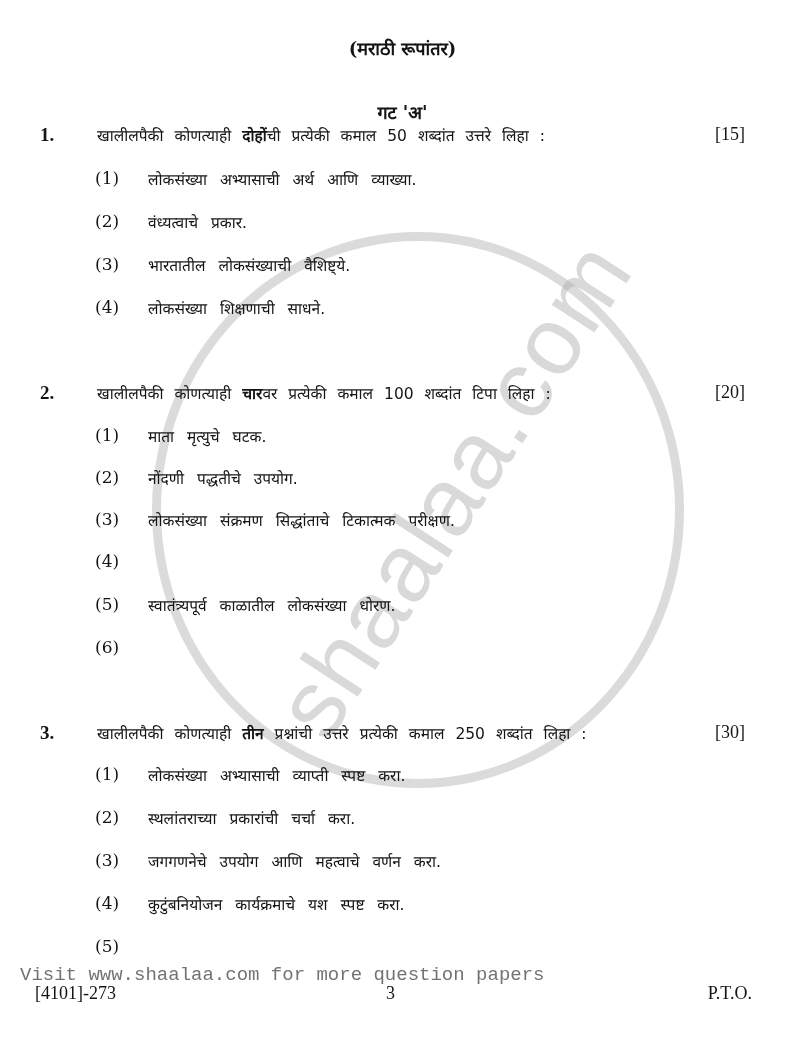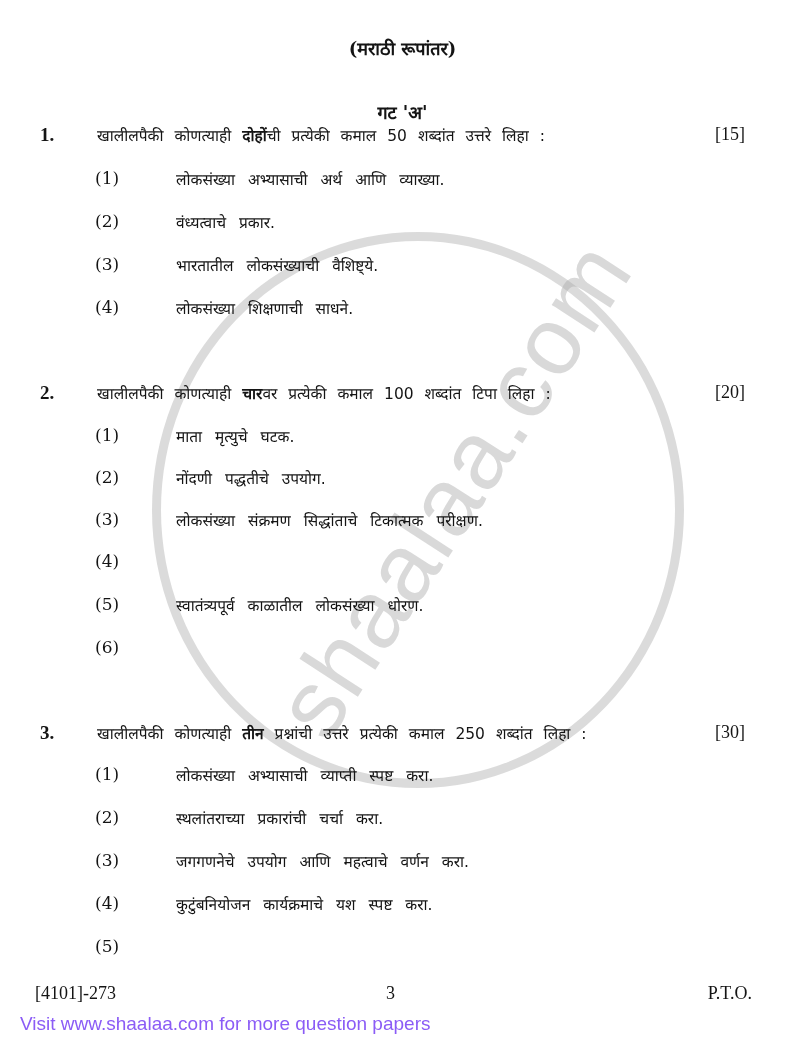--- a/index.html
+++ b/index.html
@@ -9,26 +9,26 @@
   }
   .page { position: absolute; left: 0; top: 0; width: 800px; height: 1049px; }
   .center-head { position: absolute; left: 12px; width: 781px; text-align: center; font-size: 18px; font-weight: bold; }
   .q-row { position: absolute; left: 0; width: 800px; height: 30px; font-size: 16px; }
   .q-num { position: absolute; left: 40px; font-weight: bold; font-family: "Liberation Serif", serif; font-size: 19px; }
   .q-text { position: absolute; left: 97px; font-family: "DejaVu Sans", sans-serif; font-size: 15.5px; word-spacing: 6px; white-space: nowrap; text-align: center; }
   .q-text b { font-weight: bold; }
   .q-marks { position: absolute; right: 55px; font-family: "Liberation Serif", serif; font-size: 18px; }
   .item { position: absolute; left: 0; width: 800px; height: 30px; }
   .item-num { position: absolute; left: 95px; font-family: "DejaVu Serif", serif; font-size: 17px; }
-  .item-text { position: absolute; left: 148px; font-family: "DejaVu Sans", sans-serif; font-size: 15.5px; word-spacing: 8px; white-space: nowrap; margin-left: 28px; }
+  .item-text { position: absolute; left: 148px; font-family: "DejaVu Sans", sans-serif; font-size: 15.5px; word-spacing: 8px; white-space: nowrap; }
   .footer { position: absolute; top: 983px; left: 0; width: 800px; font-family: "Liberation Serif", serif; font-size: 18px; }
   .footer .code { position: absolute; left: 35px; }
   .footer .pg { position: absolute; left: 386px; }
   .footer .pto { position: absolute; right: 48px; }
-  .visit { position: absolute; left: 20px; top: 1013px; font-family: Liberation Sans, sans-serif; font-size: 19px; color: #8b5cf6; }
+  .visit { position: absolute; left: 20px; top: 964px; font-family: Liberation Mono, monospace; font-size: 19px; color: #737373; }
   .watermark-circle {
     position: absolute; left: 152px; top: 232px; width: 532px; height: 556px;
     border: 9px solid rgba(190,190,190,0.55); border-radius: 50%; box-sizing: border-box; pointer-events: none;
   }
   .watermark-text {
     position: absolute; left: 190px; top: 470px; width: 480px; text-align: center;
     font-family: "Liberation Sans", sans-serif; font-size: 96px; color: rgba(170,170,170,0.45);
     transform: rotate(-57deg); transform-origin: center center; pointer-events: none; letter-spacing: 2px;
   }
 </style>

